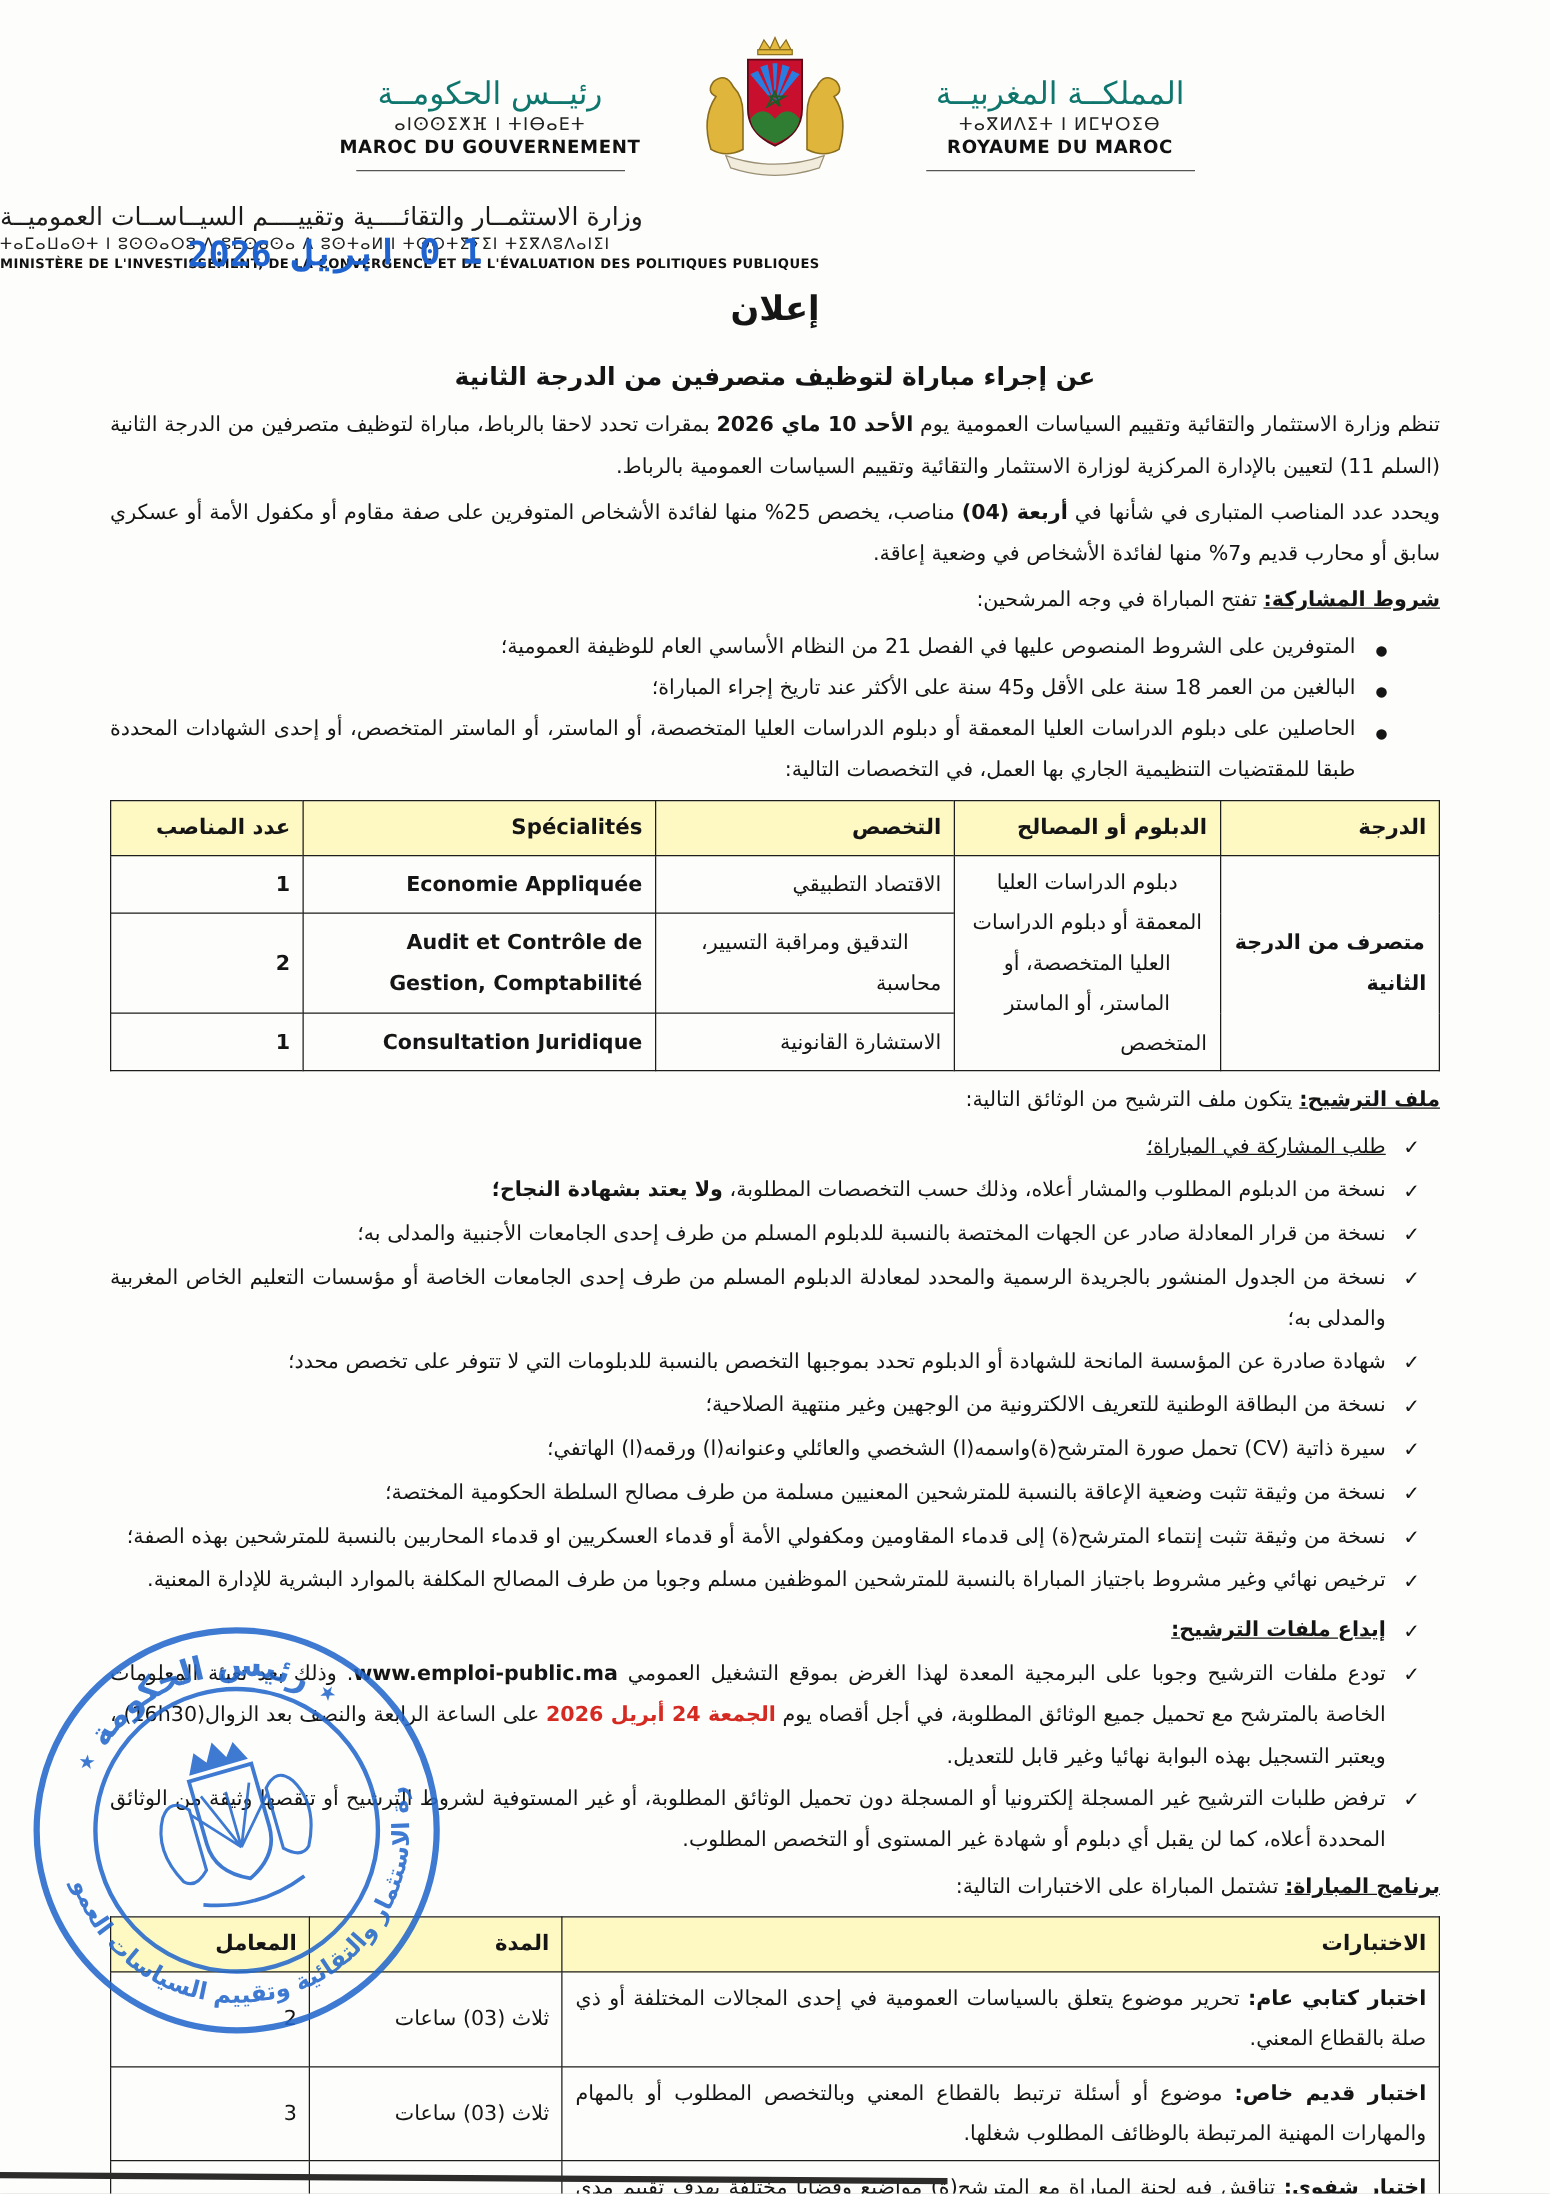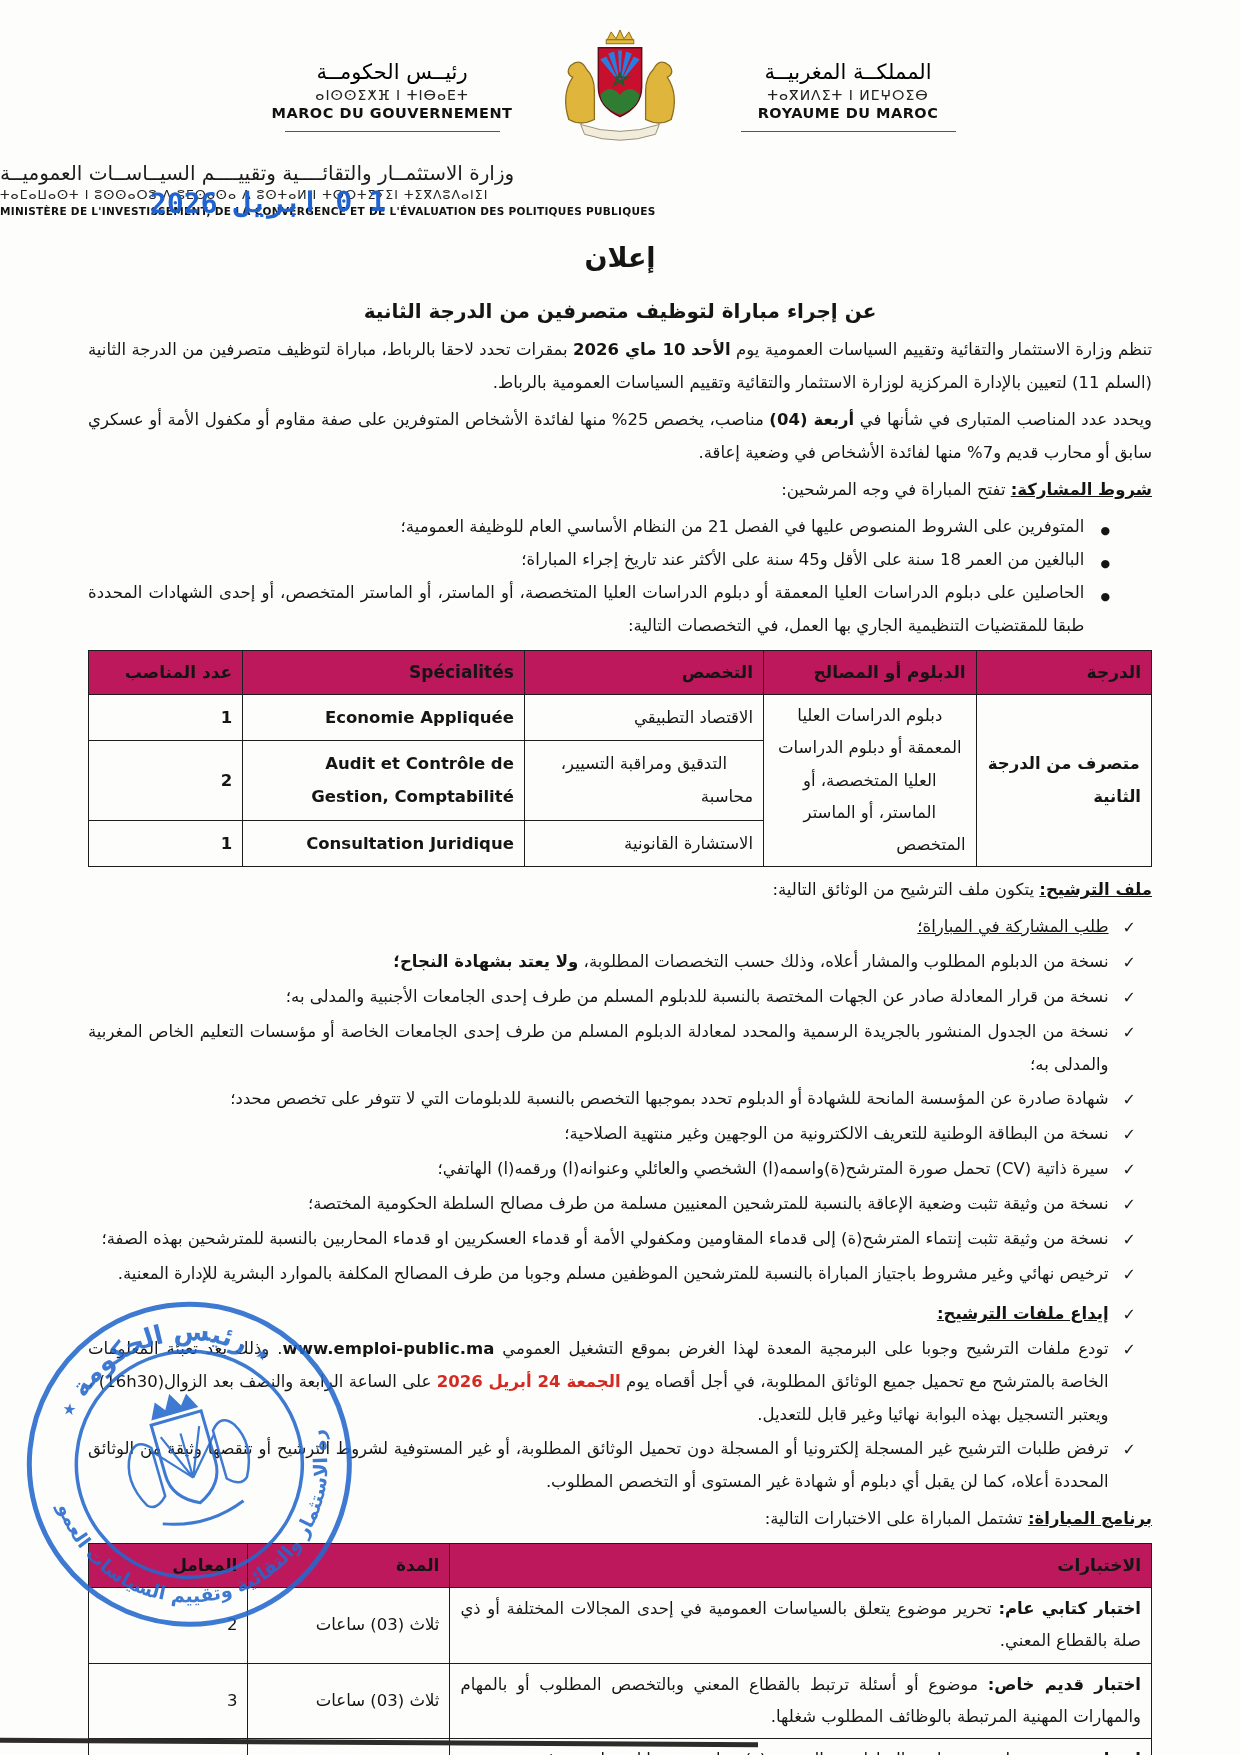--- a/index.html
+++ b/index.html
@@ -5,55 +5,55 @@
   html,body{margin:0;padding:0;background:#e8e8e8;}
   .page{
     width:1240px;height:1755px;position:relative;overflow:hidden;
     background:#fdfdfb;color:#151515;
     font-family:"DejaVu Sans","Liberation Sans",sans-serif;
     box-shadow:0 0 8px rgba(0,0,0,.25);margin:0 auto;
   }
   
   .header{display:flex;justify-content:center;align-items:flex-start;gap:34px;padding-top:26px;}
   .h-block{text-align:center;margin-top:34px;min-width:250px;}
-  .h-ar{font-size:21px;color:#000000;}
+  .h-ar{font-size:25px;color:#0f766e;}
   .h-tif{font-size:14px;letter-spacing:1px;margin-top:3px;color:#222;}
   .h-fr{font-size:14.5px;font-weight:bold;letter-spacing:.5px;margin-top:2px;color:#111;}
   .h-rule{width:215px;border-top:1.5px solid #555;margin:10px auto 0;}
   .ministry{text-align:left;margin-top:2px;line-height:1.35;}
   .m-ar{font-size:20px;color:#1c1c1c;}
   .m-tif{font-size:12.5px;letter-spacing:1px;color:#222;}
   .m-fr{font-size:10.5px;font-weight:bold;letter-spacing:.3px;color:#111;}
   .date-stamp{
     position:absolute;left:150px;top:186px;
     font-family:"DejaVu Sans Mono","Liberation Mono",monospace;
     font-weight:bold;font-size:28px;letter-spacing:3px;
     transform:rotate(-.6deg);
   }
   
-  .doc-title{text-align:center;font-weight:bold;font-size:27px;margin-top:24px;}
+  .doc-title{text-align:center;font-weight:bold;font-size:27px;margin-top:14px;}
   .doc-subtitle{text-align:center;font-weight:bold;font-size:20px;margin-top:26px;}
   
   .content{direction:rtl;padding:10px 88px 0 88px;font-size:16.5px;line-height:2.0;text-align:justify;text-align-last:right;}
   p{margin:0 0 4px 0;}
   b{font-weight:bold;}
   .sec-h{font-weight:bold;text-decoration:underline;}
   .red{color:#d42a22;font-weight:bold;}
   .u{text-decoration:underline;}
   .bullets{padding-right:42px;}
   .b-item{display:flex;gap:16px;align-items:flex-start;}
   .b-mark{font-size:11px;padding-top:10px;flex:0 0 auto;}
   .checks{padding-right:16px;}
   .c-item{display:flex;gap:14px;align-items:flex-start;margin-bottom:1px;}
   .c-mark{font-size:16px;font-weight:bold;padding-top:2px;flex:0 0 auto;}
   .c-text{flex:1;}
   
   table{border-collapse:collapse;width:100%;margin:8px 0 6px 0;}
   th,td{border:1.6px solid #1d1d1d;padding:5px 10px;vertical-align:middle;line-height:1.95;}
-  th{background:#be185d;font-weight:bold;font-size:17px;}
+  th{background:#fef9c3;font-weight:bold;font-size:17px;}
   td{font-size:16.5px;}
   .ctr{text-align:center;}
   .ltr{direction:ltr;text-align:right;}
   .t2 td.tests{text-align:justify;text-align-last:right;}
   
   .round-stamp{position:absolute;left:18px;top:1292px;transform:rotate(-16deg);opacity:.88;pointer-events:none;}
   .footer-line{position:absolute;left:0;top:1740px;width:758px;height:5px;background:#2e2c2a;transform:rotate(.35deg);}
 </style>
 </head>
 <body>

